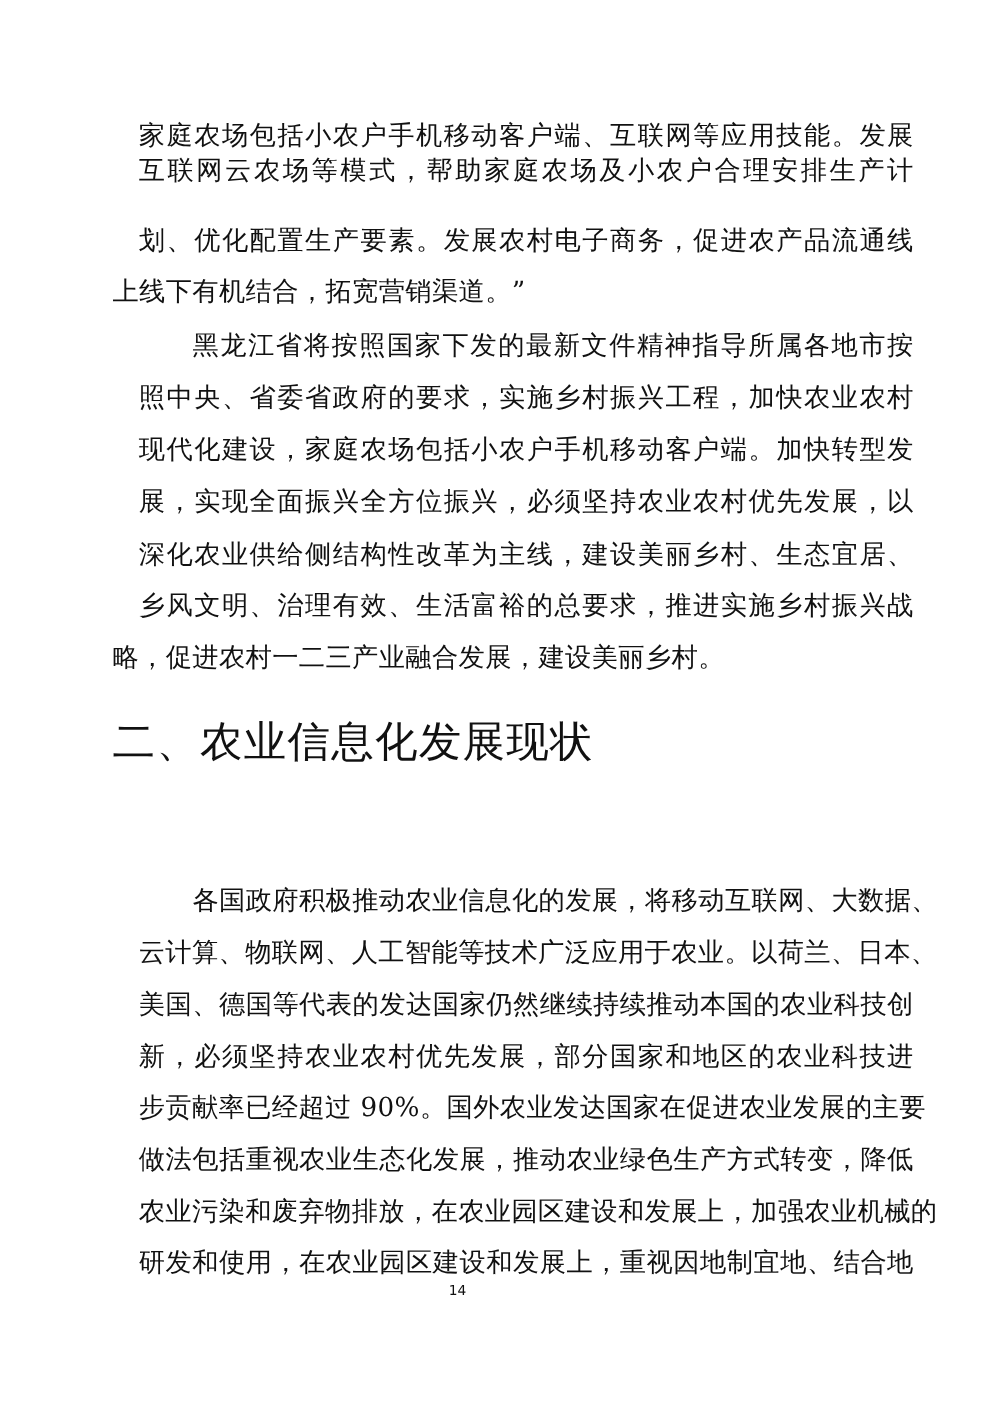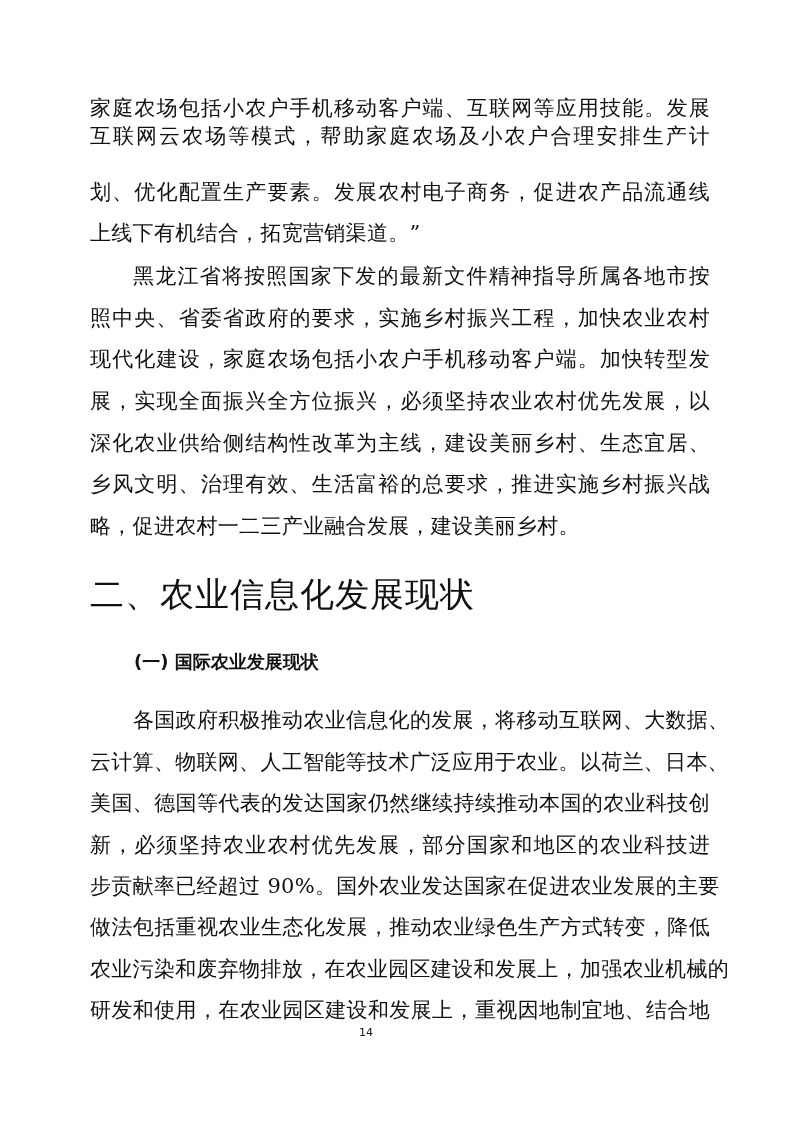--- a/index.html
+++ b/index.html
@@ -27,20 +27,21 @@
       width: 620px;
       font-size: 21px;
       line-height: 24px;
       white-space: nowrap;
       letter-spacing: 0.3px;
     }
     .line.indent { left: 133px; width: 577px; }
     .justify {
       text-align: justify;
       text-align-last: justify;
+      margin-left: 21px;
     }
     .h1 {
       position: absolute;
       left: 90px;
       top: 577px;
       font-family: "DejaVu Sans", "Liberation Sans", sans-serif;
       font-size: 34px;
       line-height: 34px;
       font-weight: 500;
       white-space: nowrap;
@@ -84,21 +85,20 @@
     <div class="line justify" style="top:306px">照中央、省委省政府的要求，实施乡村振兴工程，加快农业农村</div>
     <div class="line justify" style="top:347px">现代化建设，家庭农场包括小农户手机移动客户端。加快转型发</div>
     <div class="line justify" style="top:389px">展，实现全面振兴全方位振兴，必须坚持农业农村优先发展，以</div>
     <div class="line justify" style="top:431px">深化农业供给侧结构性改革为主线，建设美丽乡村、生态宜居、</div>
     <div class="line justify" style="top:472px">乡风文明、治理有效、生活富裕的总要求，推进实施乡村振兴战</div>
     <div class="line" style="top:514px">略，促进农村一二三产业融合发展，建设美丽乡村。</div>
   </div>
 
   <div class="h1">二、农业信息化发展现状</div>
 
-  <div class="h2">(一) 国际农业发展现状</div>
 
   <div>
     <div class="line indent justify" style="top:708px">各国政府积极推动农业信息化的发展，将移动互联网、大数据、</div>
     <div class="line justify" style="top:750px">云计算、物联网、人工智能等技术广泛应用于农业。以荷兰、日本、</div>
     <div class="line justify" style="top:791px">美国、德国等代表的发达国家仍然继续持续推动本国的农业科技创</div>
     <div class="line justify" style="top:833px">新，必须坚持农业农村优先发展，部分国家和地区的农业科技进</div>
     <div class="line justify" style="top:874px">步贡献率已经超过 90%。国外农业发达国家在促进农业发展的主要</div>
     <div class="line justify" style="top:915px">做法包括重视农业生态化发展，推动农业绿色生产方式转变，降低</div>
     <div class="line justify" style="top:957px">农业污染和废弃物排放，在农业园区建设和发展上，加强农业机械的</div>
     <div class="line justify" style="top:998px">研发和使用，在农业园区建设和发展上，重视因地制宜地、结合地</div>

